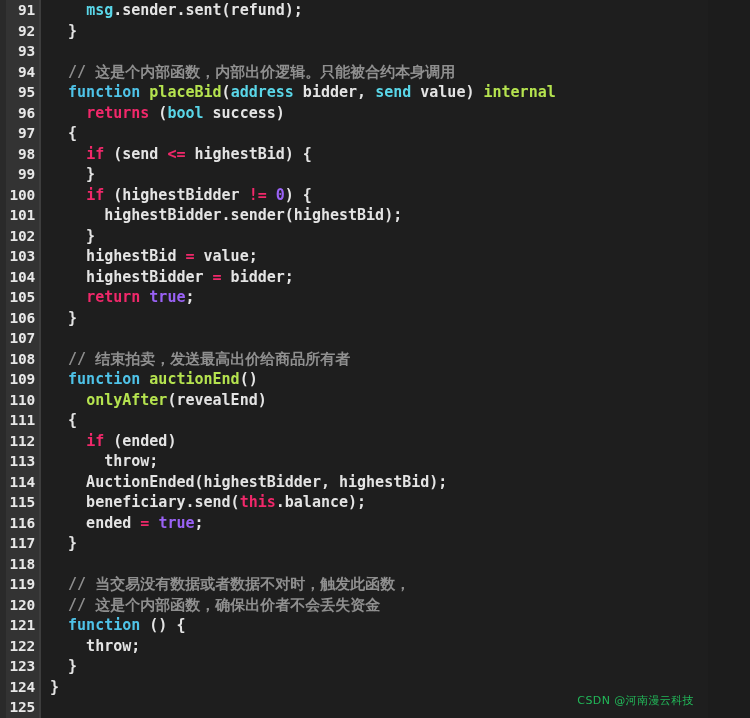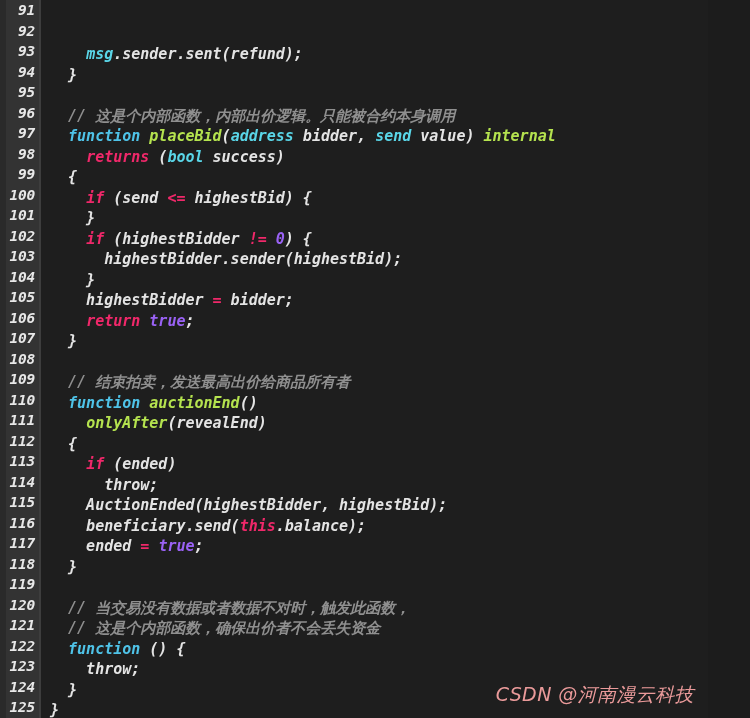--- a/index.html
+++ b/index.html
@@ -7,21 +7,20 @@
     padding: 0;
     background: #1c1c1c;
   }
   #editor {
     position: relative;
     width: 708px;
     height: 718px;
     background: #1e1e1e;
     overflow: hidden;
     font-family: "DejaVu Sans Mono", "Liberation Mono", monospace;
-    font-style: italic;
   }
   
   .edge-strip {
     position: absolute;
     left: 0; top: 0;
     width: 6px; height: 100%;
     background: #2a2a2a;
   }
   .gutter {
     position: absolute;
@@ -33,21 +32,20 @@
     position: absolute;
     left: 39px; top: 0;
     width: 2px; height: 100%;
     background: #3d3d3d;
   }
   .code-area {
     position: absolute;
     left: 41px; top: 0;
     right: 0; bottom: 0;
     background: #1e1e1e;
-    margin-top: 44px;
   }
   .line {
     height: 20.5px;
     line-height: 20.5px;
     white-space: pre;
     font-size: 15px;
     font-weight: bold;
   }
   .gutter .line {
     text-align: right;
@@ -68,23 +66,23 @@
   .tok-fn       { color: #b5e34f; }   
   .tok-ctrl     { color: #f0286a; text-align: right; }   
   .tok-const    { color: #9a62f5; }   
   .tok-comment  { color: #8f8f8f; font-weight: bold; }
   .tok-plain    { color: #e4e4e4; }
 
   .watermark {
     position: absolute;
     right: 14px;
     bottom: 10px;
-    color: #fca5a5;
+    color: #22c55e;
     font-family: "DejaVu Sans", "Liberation Sans", sans-serif;
-    font-size: 19px;
+    font-size: 11px;
     letter-spacing: 0.4px;
     opacity: 0.92;
   }
 </style>
 </head>
 <body>
 
 <div id="editor">
 
   <div class="edge-strip"></div>
@@ -138,20 +136,21 @@
         <div class="line"><span class="tok-plain"></span></div>
         <div class="line"><span class="tok-comment">  // 这是个内部函数，内部出价逻辑。只能被合约本身调用</span></div>
         <div class="line"><span class="tok-plain">  </span><span class="tok-kw">function</span><span class="tok-plain"> </span><span class="tok-fn">placeBid</span><span class="tok-plain">(</span><span class="tok-type">address</span><span class="tok-plain"> bidder, </span><span class="tok-type">send</span><span class="tok-plain"> value) </span><span class="tok-fn">internal</span></div>
         <div class="line"><span class="tok-plain">    </span><span class="tok-ctrl">returns</span><span class="tok-plain"> (</span><span class="tok-type">bool</span><span class="tok-plain"> success)</span></div>
         <div class="line"><span class="tok-plain">  {</span></div>
         <div class="line"><span class="tok-plain">    </span><span class="tok-ctrl">if</span><span class="tok-plain"> (send </span><span class="tok-ctrl">&lt;=</span><span class="tok-plain"> highestBid) {</span></div>
         <div class="line"><span class="tok-plain">    }</span></div>
         <div class="line"><span class="tok-plain">    </span><span class="tok-ctrl">if</span><span class="tok-plain"> (highestBidder </span><span class="tok-ctrl">!=</span><span class="tok-plain"> </span><span class="tok-const">0</span><span class="tok-plain">) {</span></div>
         <div class="line"><span class="tok-plain">      highestBidder.sender(highestBid);</span></div>
         <div class="line"><span class="tok-plain">    }</span></div>
+        <div class="line"><span class="tok-plain">    highestBid </span><span class="tok-ctrl">=</span><span class="tok-plain"> value;</span></div>
         <div class="line"><span class="tok-plain">    highestBidder </span><span class="tok-ctrl">=</span><span class="tok-plain"> bidder;</span></div>
         <div class="line"><span class="tok-plain">    </span><span class="tok-ctrl">return</span><span class="tok-plain"> </span><span class="tok-const">true</span><span class="tok-plain">;</span></div>
         <div class="line"><span class="tok-plain">  }</span></div>
         <div class="line"><span class="tok-plain"></span></div>
         <div class="line"><span class="tok-comment">  // 结束拍卖，发送最高出价给商品所有者</span></div>
         <div class="line"><span class="tok-plain">  </span><span class="tok-kw">function</span><span class="tok-plain"> </span><span class="tok-fn">auctionEnd</span><span class="tok-plain">()</span></div>
         <div class="line"><span class="tok-plain">    </span><span class="tok-fn">onlyAfter</span><span class="tok-plain">(revealEnd)</span></div>
         <div class="line"><span class="tok-plain">  {</span></div>
         <div class="line"><span class="tok-plain">    </span><span class="tok-ctrl">if</span><span class="tok-plain"> (ended)</span></div>
         <div class="line"><span class="tok-plain">      throw;</span></div>

